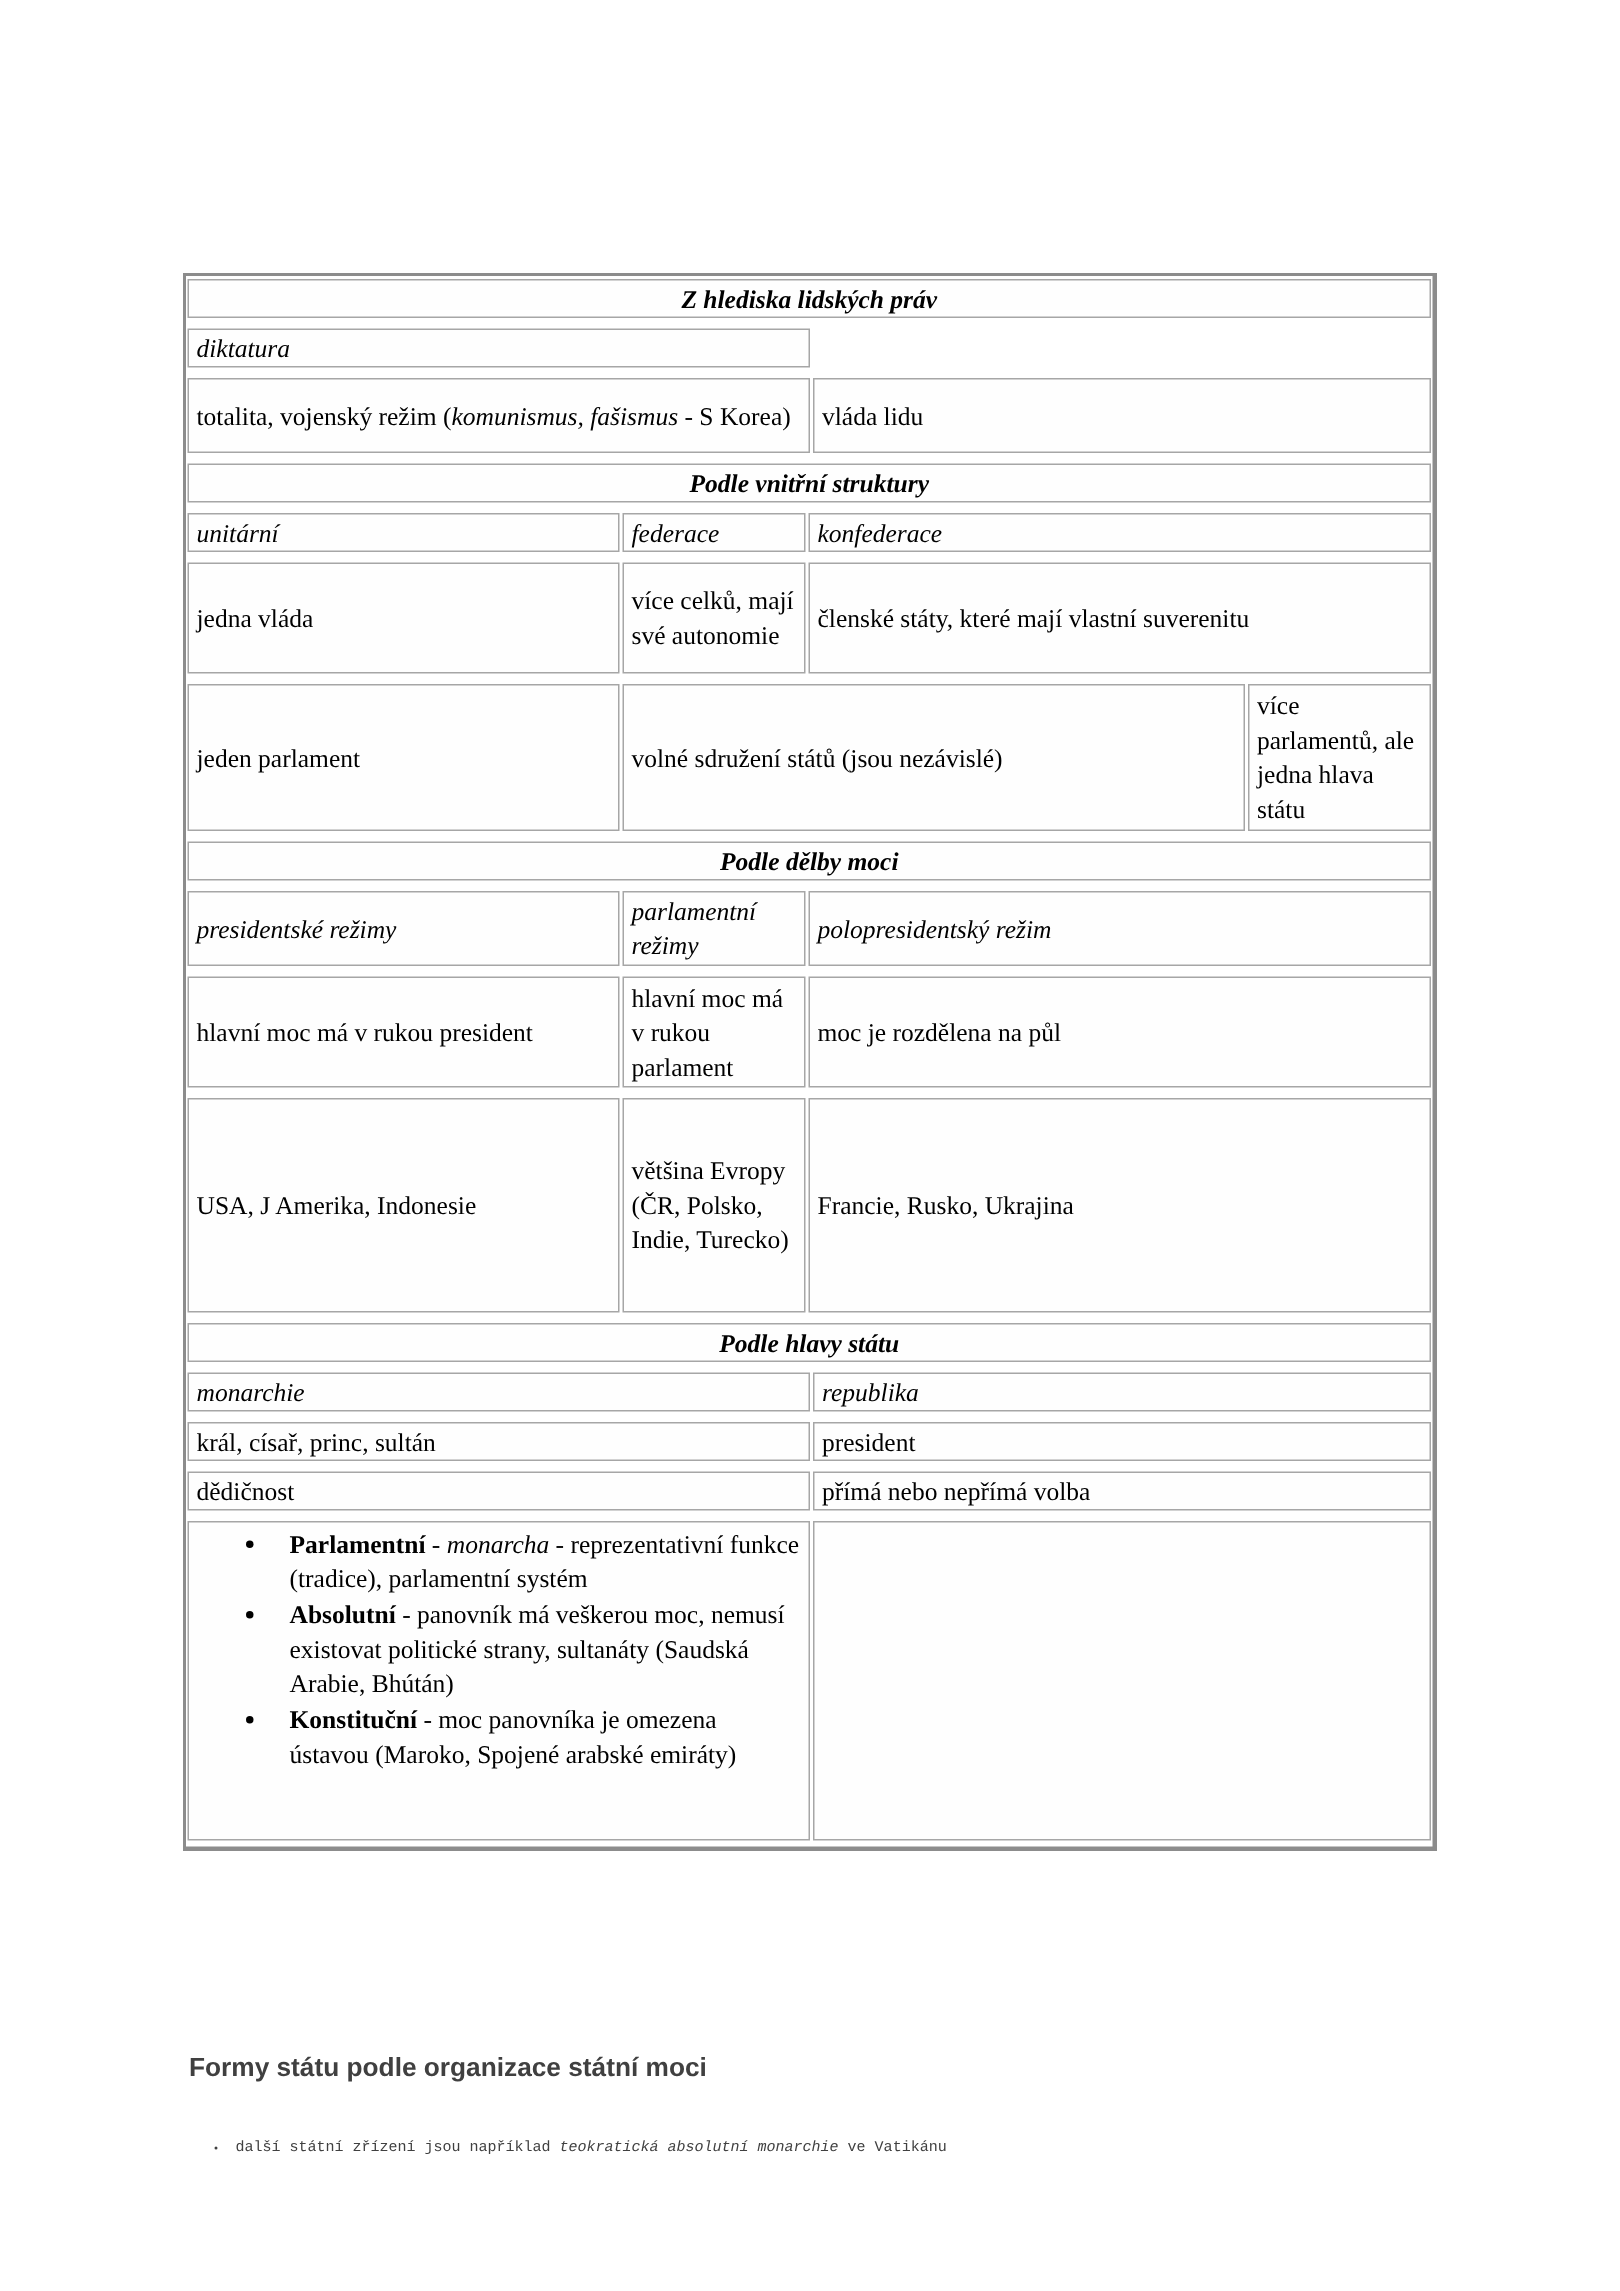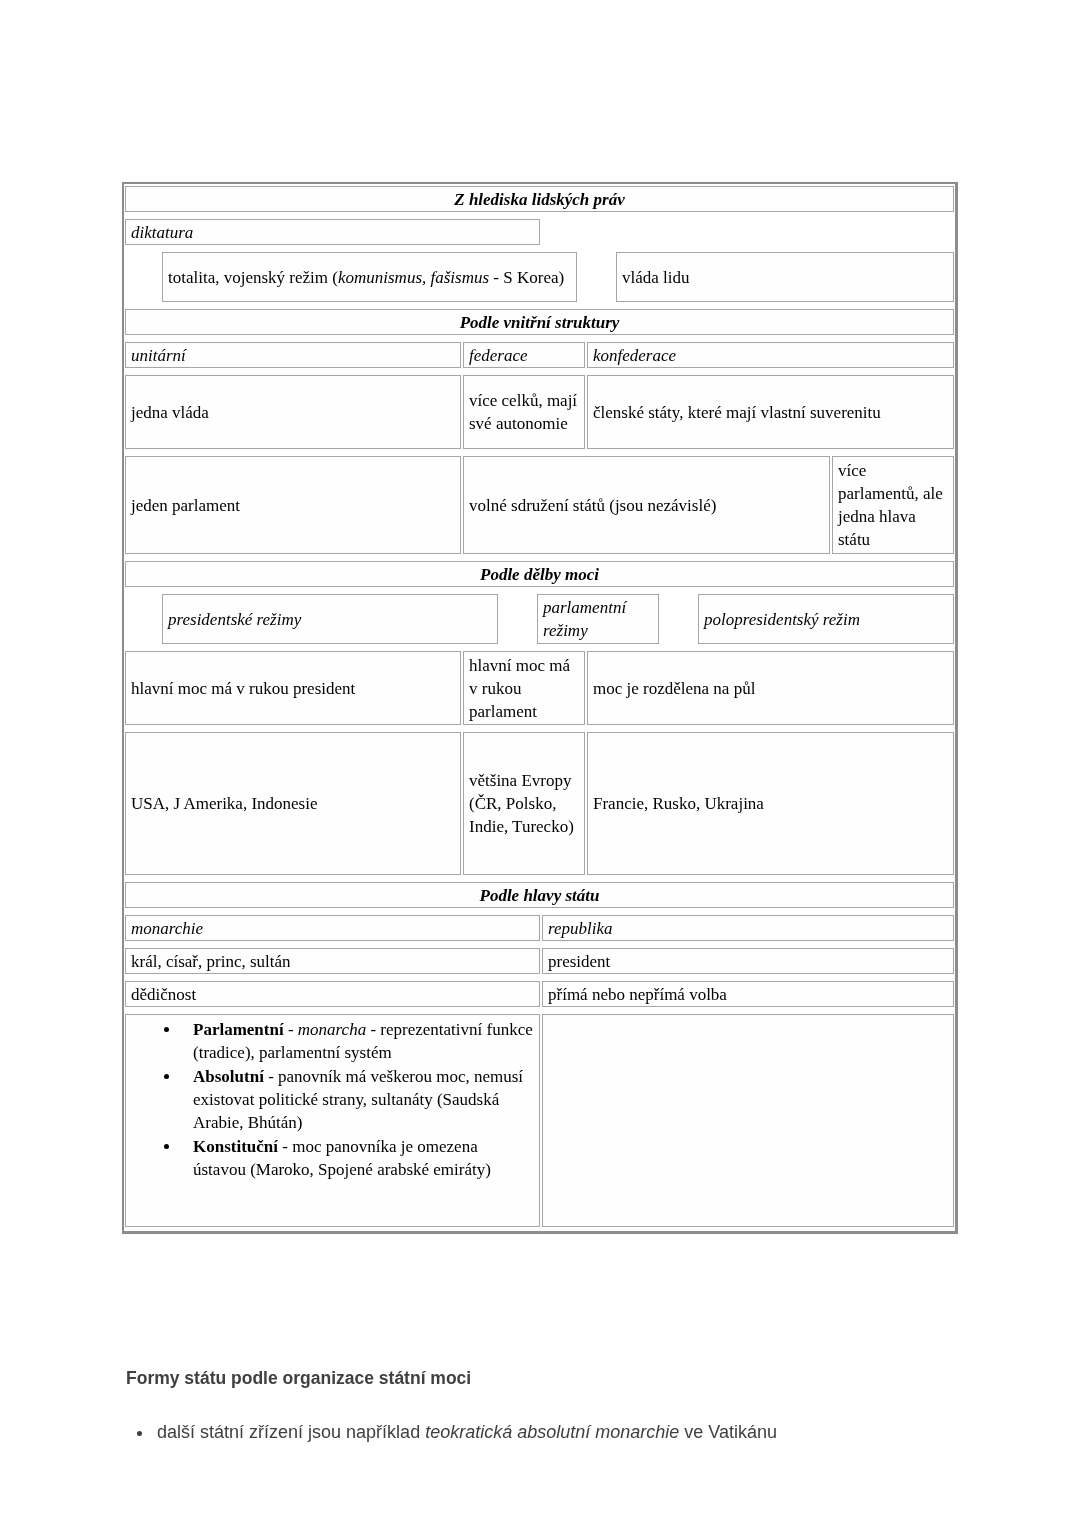--- a/index.html
+++ b/index.html
@@ -20,39 +20,39 @@
     box-sizing:border-box;border:1px solid #a6a6a6;background:#fefefe;
     padding:0 5px;display:flex;align-items:center;
     font-size:17px;line-height:23px;
   }
   .head{justify-content:center;text-align:center;font-weight:bold;font-style:italic;}
   .cat{font-style:italic;}
   
   .cfull{width:100%;}
   .c2a{width:415px;}
   .c2b{flex:1;}
-  .c3a{width:336px;}
+  .c3a{width:288px;}
   .c3b{width:122px;}
   .c3c{flex:1;}
   
   .h1{min-height:26px;align-items:flex-end;}
-  .h2{min-height:50px;margin-left:37px;}
+  .h2{min-height:50px;}
   .h3{min-height:74px;}
   .h4{min-height:98px;}
   .h6{min-height:143px;}
   .hb{min-height:213px;align-items:flex-start;}
   ul.inner{margin:3px 0 0 0;padding-left:50px;font-family:Liberation Serif, serif;}
   ul.inner li{padding-left:12px;margin:0 0 1px 0;}
   
   .foot{
     position:absolute;left:126px;top:1366px;width:830px;
     font-family:"Liberation Sans", sans-serif;color:#404040;
   }
   .foot h2{margin:0;font-size:17.5px;line-height:24px;font-weight:bold;}
-  .foot ul{margin:32px 0 0 0;padding-left:28px;font-size:18px;line-height:21px;}
+  .foot ul{margin:32px 0 0 0;padding-left:28px;font-size:10px;line-height:21px;font-family:Liberation Mono, monospace;}
   .foot li{padding-left:3px;}
   i,b{white-space:pre-wrap;}
   span{white-space:pre-wrap;}
 </style>
 </head>
 <body>
 
 <div class="tbl">
 
   <div class="row">

